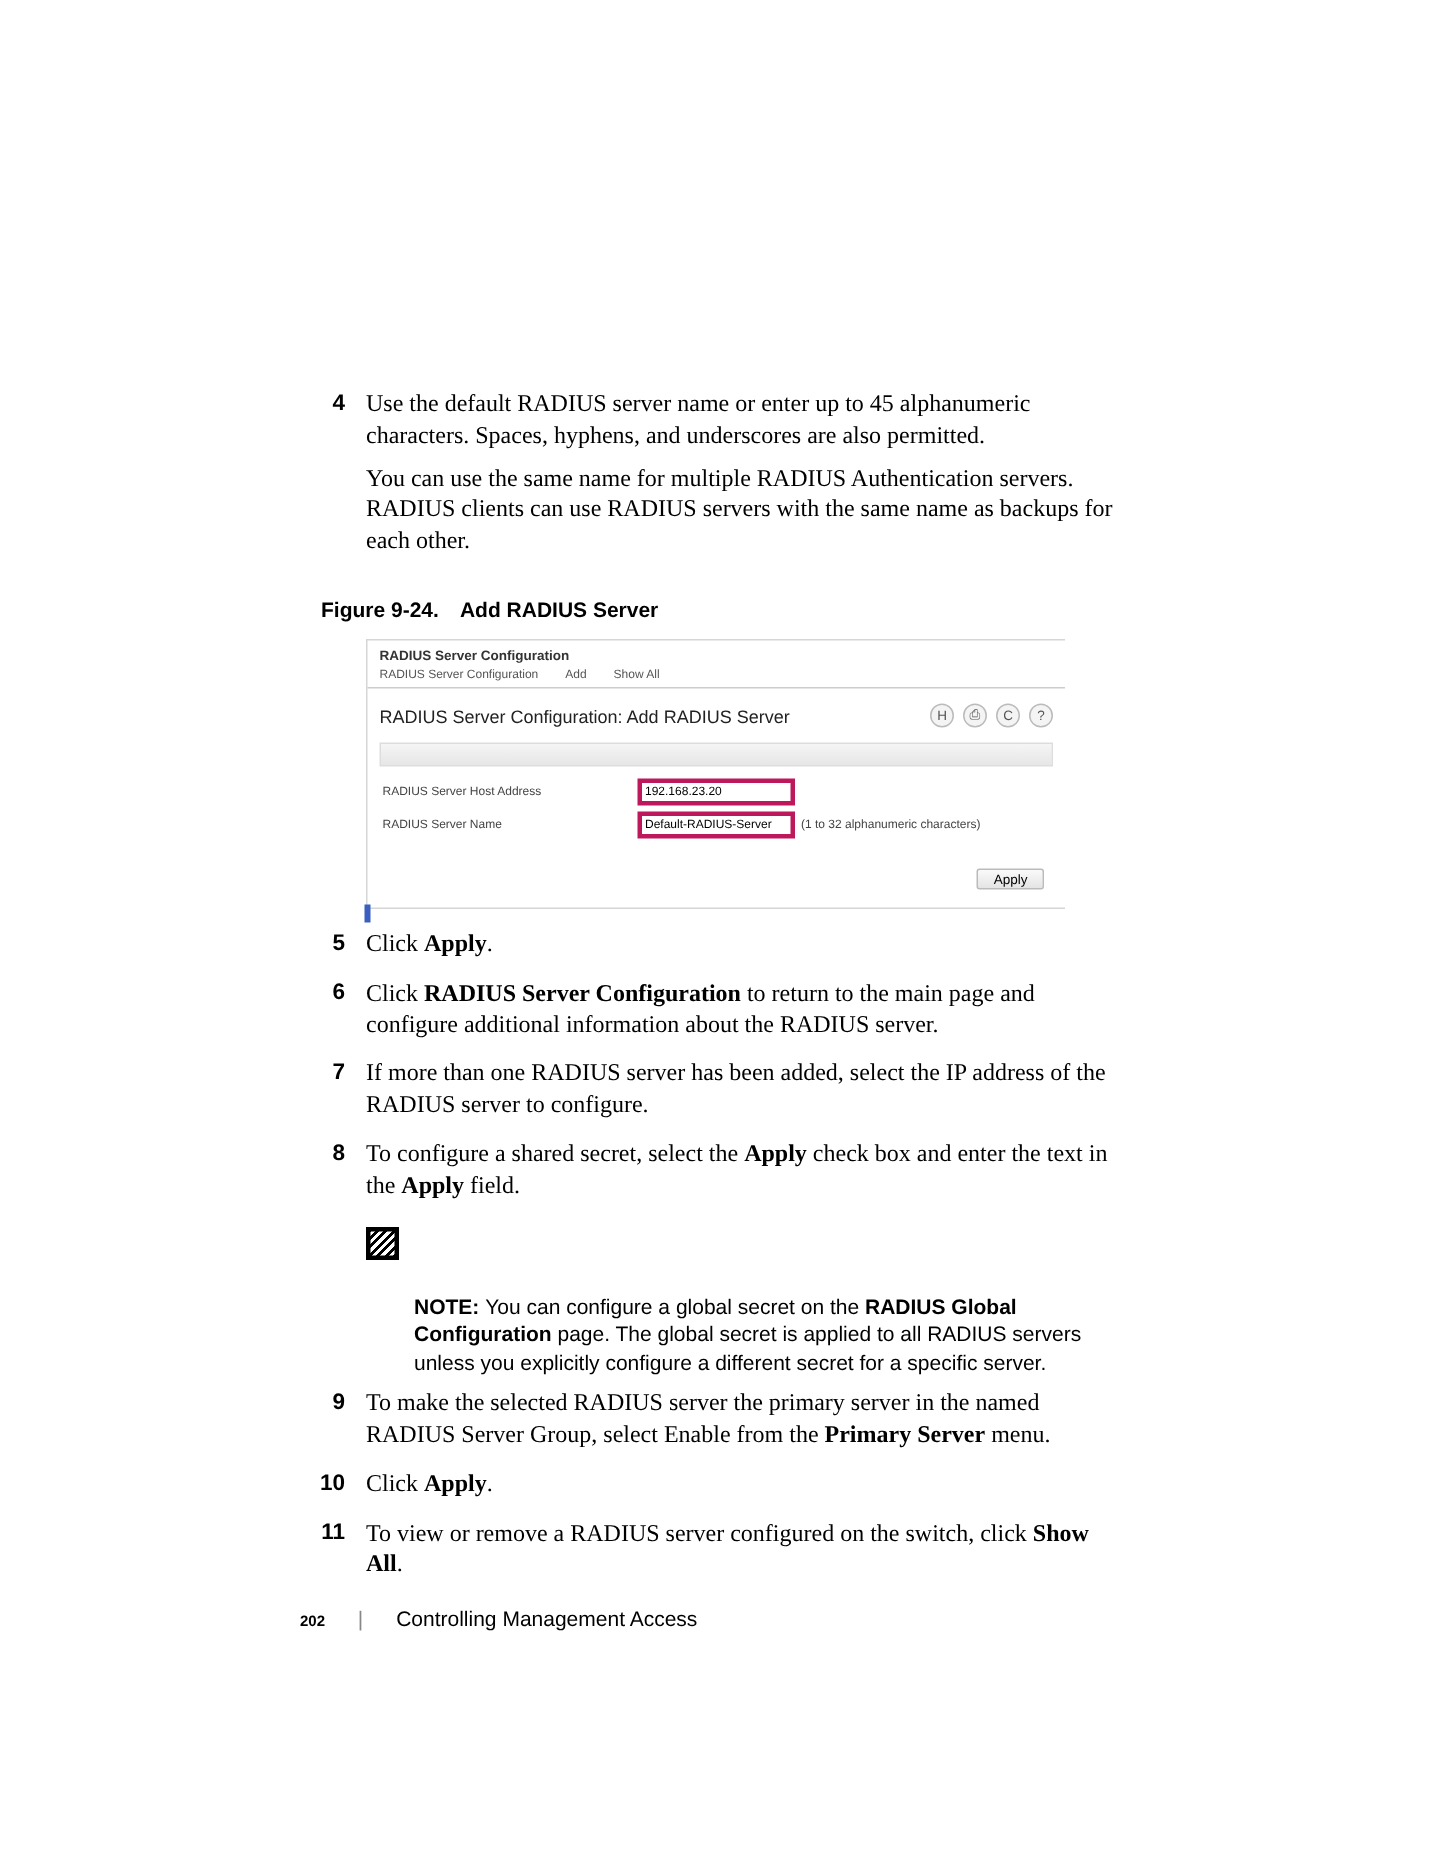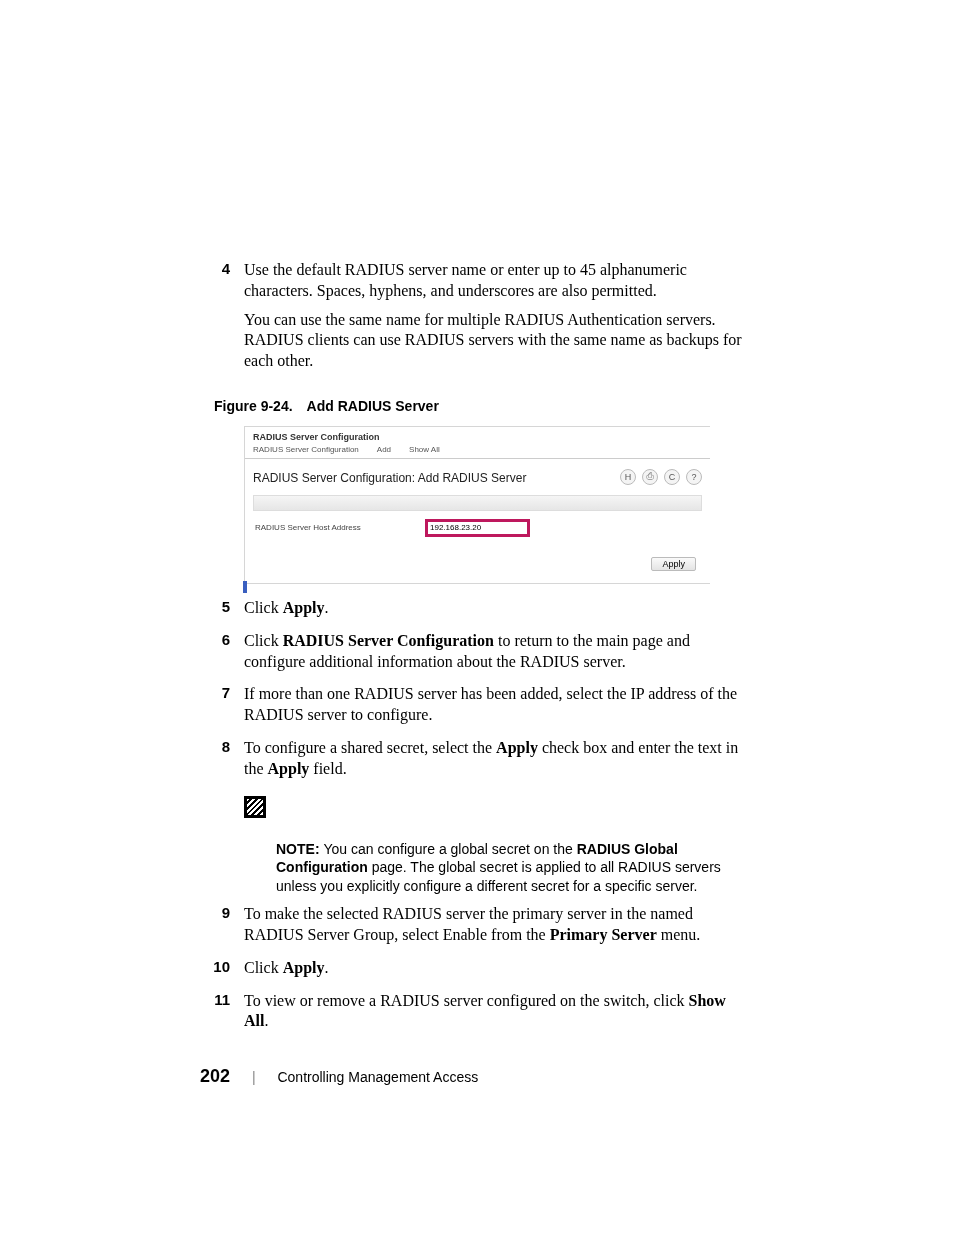--- a/index.html
+++ b/index.html
@@ -159,21 +159,21 @@
   .note-body .nb { font-weight:bold; }
 
   .footer {
     position:absolute;
     bottom: 148px;
     left: 200px;
     font-family: Arial, Helvetica, sans-serif;
     font-size: 14px;
     color:#000;
   }
-  .footer .pn { font-weight:bold; font-size:18px; }
+  .footer .pn { font-weight:bold; font-size:10px; }
   .footer .sep { margin: 0 18px; color:#888; }
 </style>
 </head>
 <body>
 
 <div class="page">
 
   <div class="ol-item">
     <div class="ol-num">4</div>
     <div class="ol-body">
@@ -200,20 +200,25 @@
         <span class="icn">⎙</span>
         <span class="icn">C</span>
         <span class="icn">?</span>
       </div>
     </div>
     <div class="shot-bar"></div>
     <div class="shot-row">
       <span class="lbl">RADIUS Server Host Address</span>
       <input type="text" value="192.168.23.20" style="">
     </div>
+    <div class="shot-row">
+      <span class="lbl">RADIUS Server Name</span>
+      <input type="text" value="Default-RADIUS-Server" style="">
+      <span class="hint">(1 to 32 alphanumeric characters)</span>
+    </div>
     <div class="shot-apply">
       <button>Apply</button>
     </div>
     <div style="position:relative; height:0;">
         <div class="shot-cursor"></div>
       </div>
   </div>
 
   <div class="ol-item">
     <div class="ol-num">5</div>

